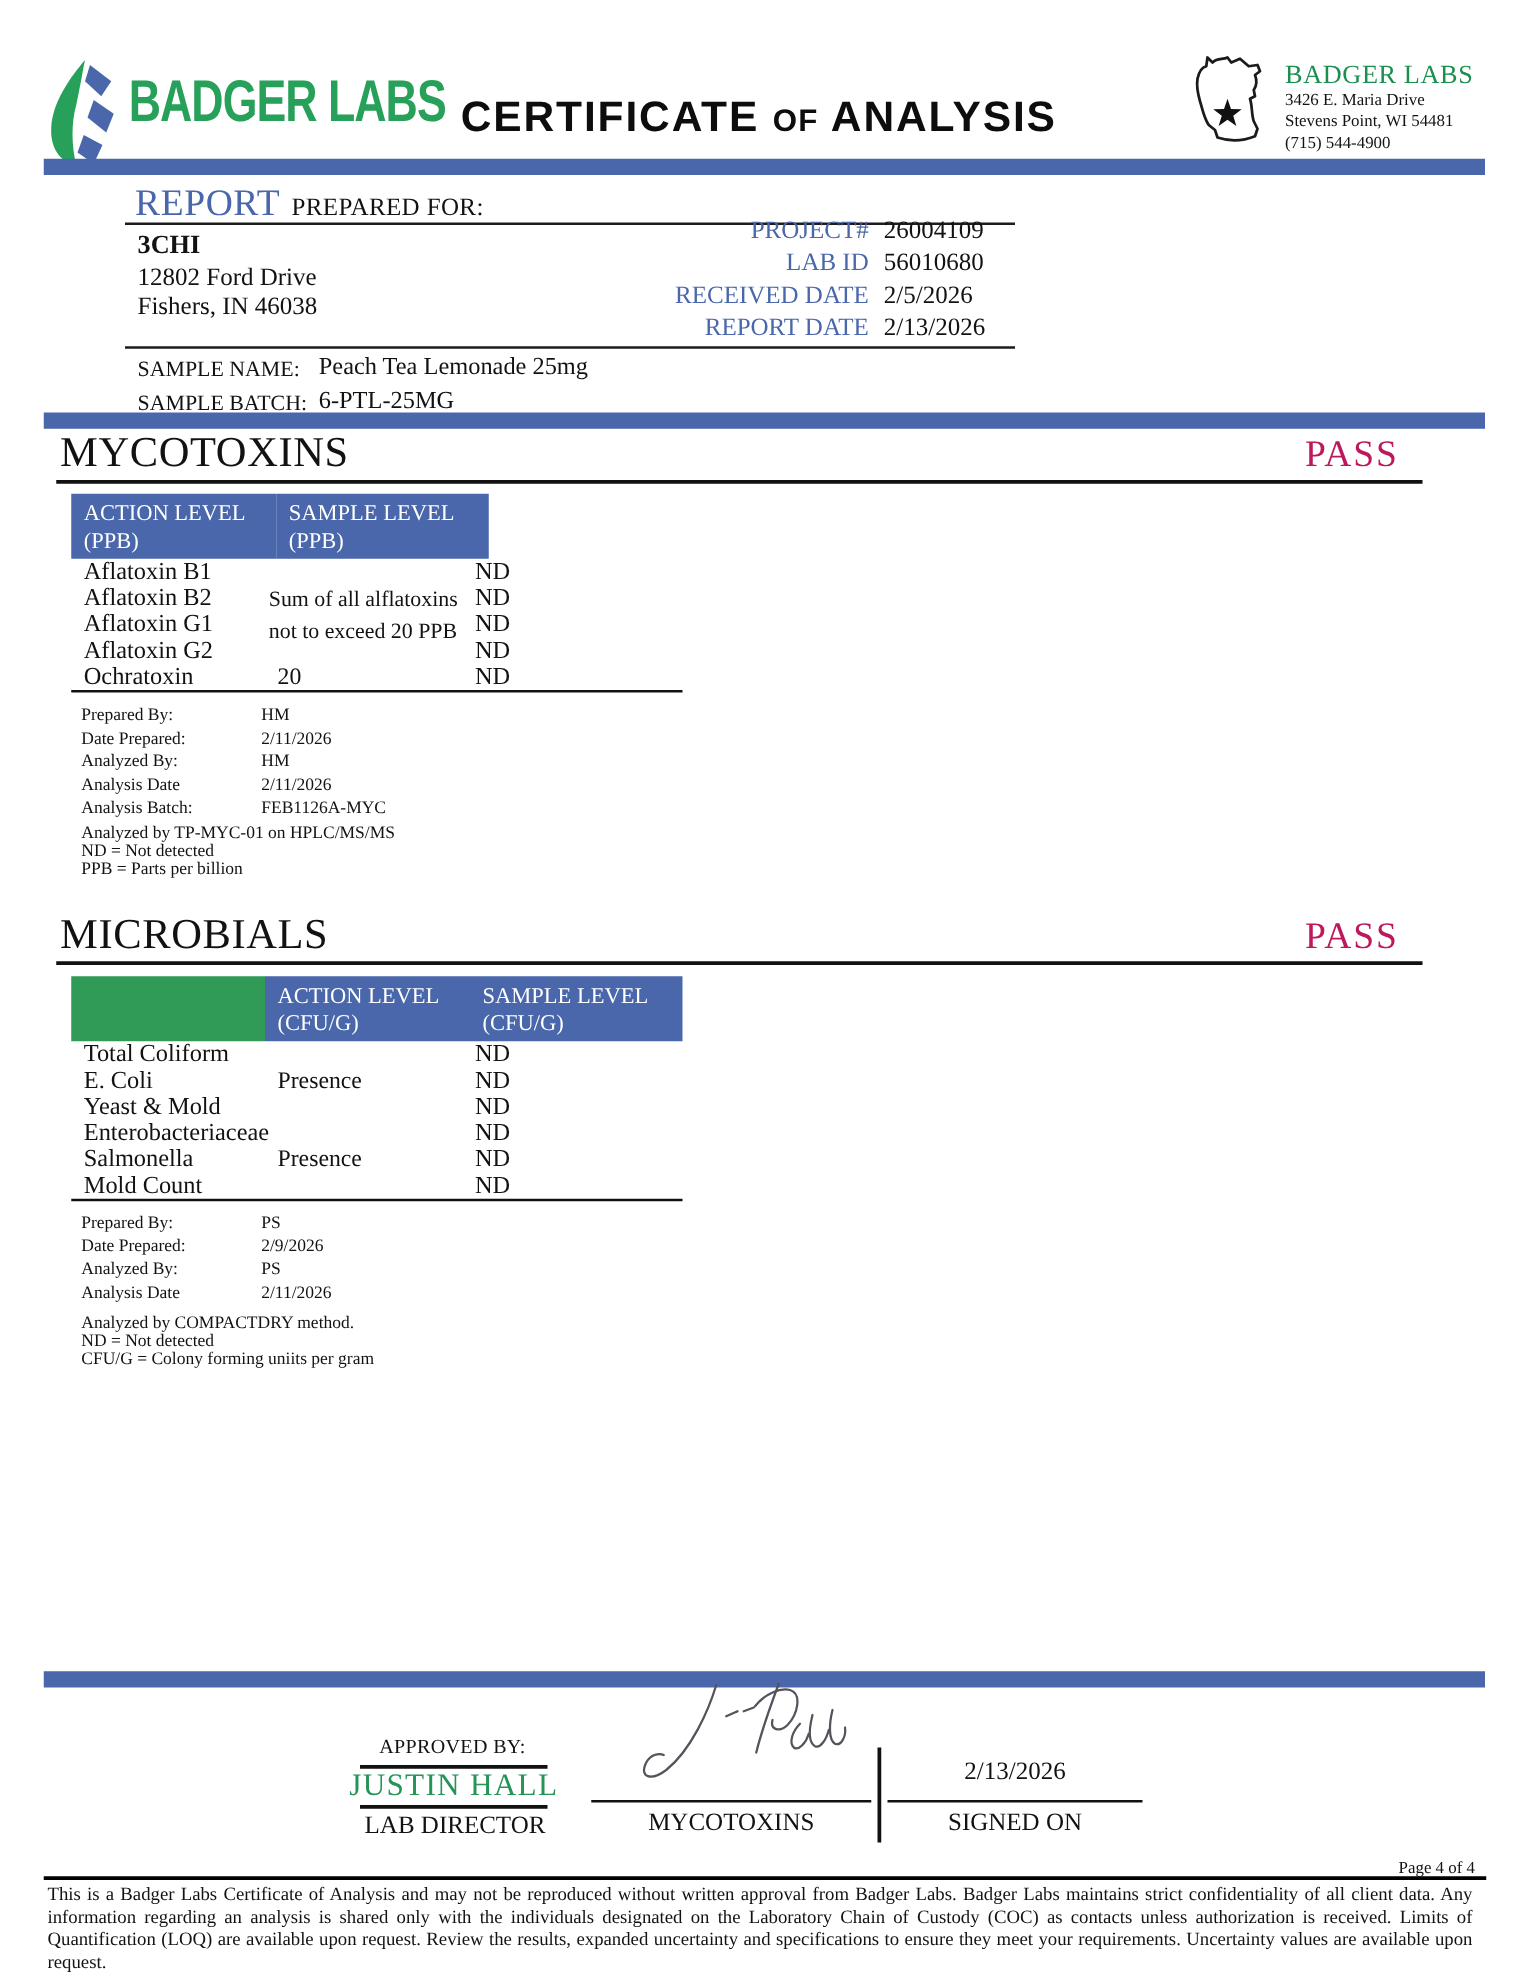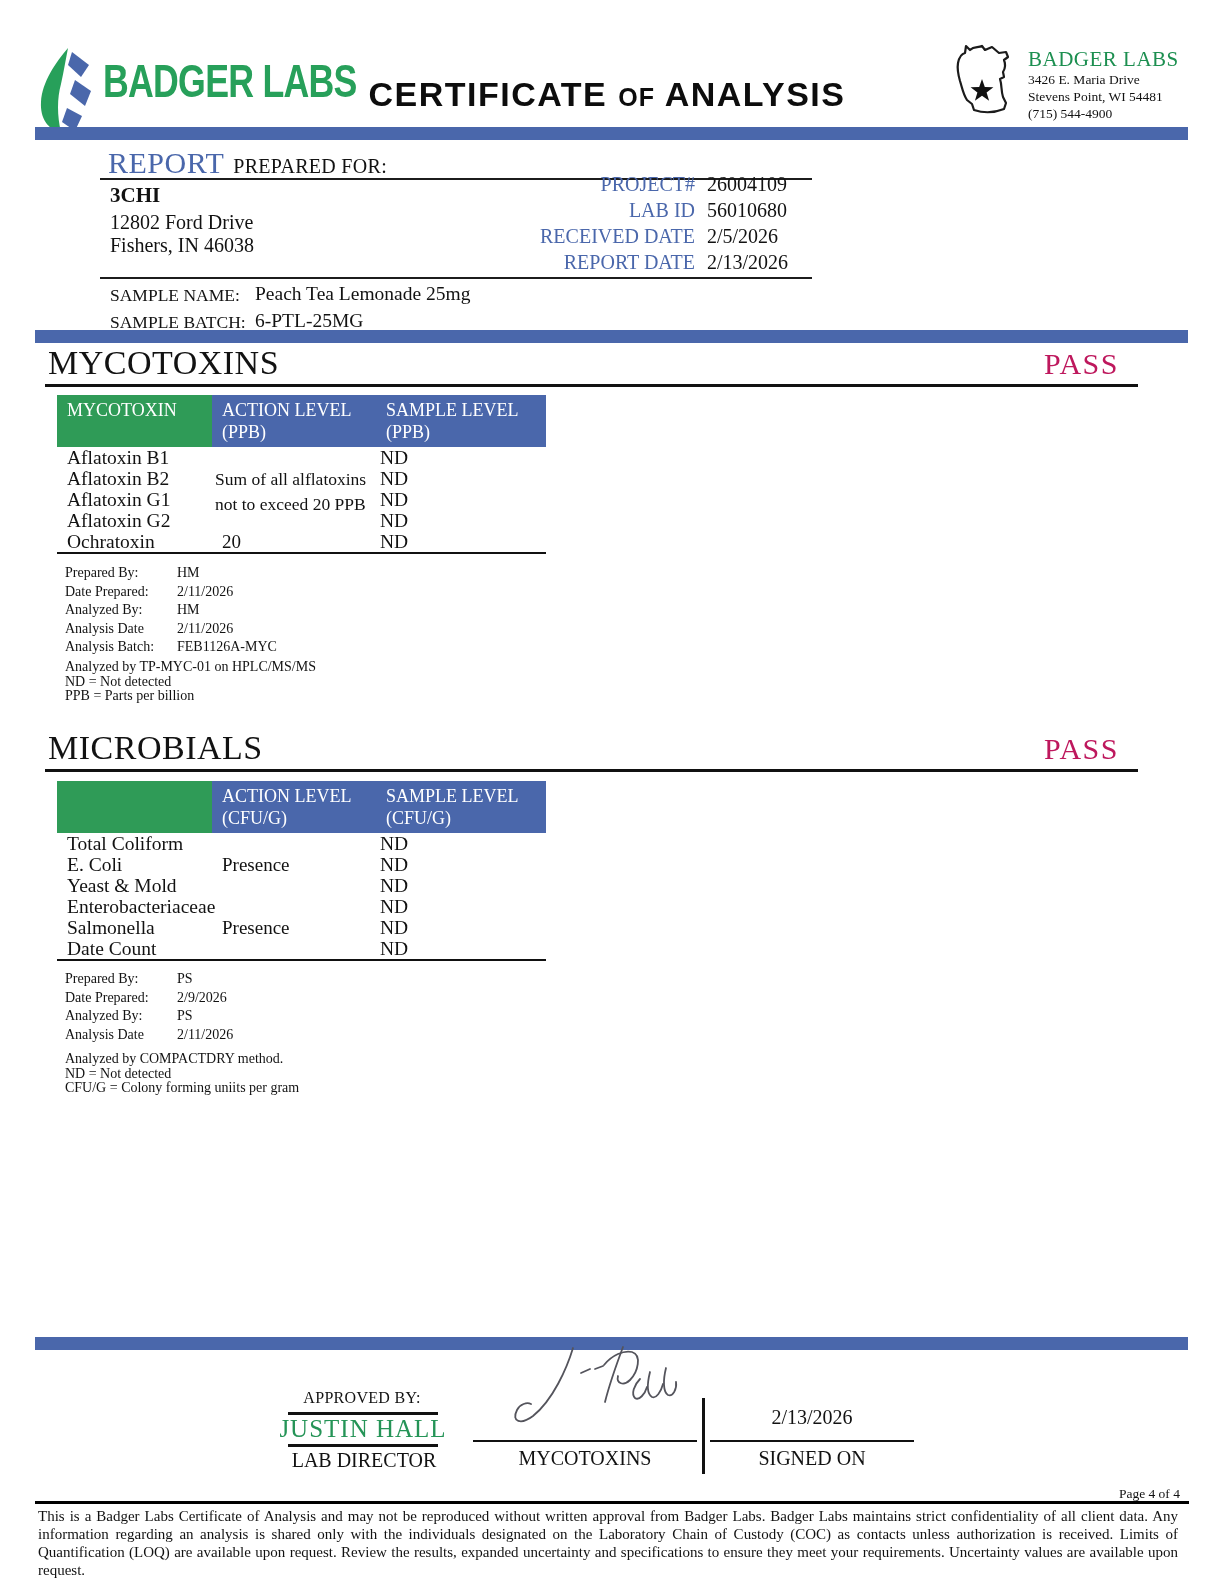--- a/index.html
+++ b/index.html
@@ -60,21 +60,21 @@
   .tbody{position:relative;border-bottom:2.5px solid #111;}
   .trow{display:flex;height:21px;font-size:19.5px;line-height:21.5px;white-space:nowrap;}
   .td{box-sizing:border-box;}
   .c1{width:155px;padding-left:10px;}
   .c2{width:164px;padding-left:10px;font-size:19px;}
   .c3{width:170px;padding-left:4px;}
   .action-note{position:absolute;left:158px;top:20px;font-size:17.5px;line-height:25px;white-space:nowrap;}
 
   
   .notes{position:absolute;left:65px;font-size:14px;line-height:18.6px;}
-  .note-row{display:flex;white-space:nowrap;}
+  .note-row{display:flex;white-space:nowrap;gap:32px;}
   .note-label{width:112px;}
   .footnotes{position:absolute;left:65px;font-size:14px;line-height:14.6px;white-space:nowrap;}
 
   
   .bar3{top:1337px;}
   .ctr{text-align:center;}
   .approved-label{left:287px;width:150px;top:1389px;font-size:16px;letter-spacing:0.3px;}
   .appr-line1{left:288px;top:1412px;width:150px;height:2.5px;background:#111;}
   .approver-name{left:262px;width:202px;top:1415px;font-size:25px;color:#259457;letter-spacing:1px;}
   .appr-line2{left:288px;top:1444px;width:150px;height:2.5px;background:#111;}
@@ -161,21 +161,20 @@
 <div class="abs sample-value" style="left:255px;top:310px;">6-PTL-25MG</div>
 
 <div class="bar bar2"></div>
 
 <div class="abs section-title" style="top:344px;">MYCOTOXINS</div>
 <div class="abs pass" style="top:347px;">PASS</div>
 <div class="section-rule" style="top:384px;"></div>
 
 <div class="ctable" style="top:395px;">
   <div class="thead">
-    <div class="th th1">MYCOTOXIN</div>
     <div class="th th2">
       <div>ACTION LEVEL</div>
       <div>(PPB)</div>
     </div>
     <div class="th th3">
       <div>SAMPLE LEVEL</div>
       <div>(PPB)</div>
     </div>
   </div>
   <div class="tbody">
@@ -275,21 +274,21 @@
       <div class="td c1">Enterobacteriaceae</div>
       <div class="td c2"></div>
       <div class="td c3">ND</div>
     </div>
     <div class="trow">
       <div class="td c1">Salmonella</div>
       <div class="td c2">Presence</div>
       <div class="td c3">ND</div>
     </div>
     <div class="trow">
-      <div class="td c1">Date Count</div>
+      <div class="td c1">Mold Count</div>
       <div class="td c2"></div>
       <div class="td c3">ND</div>
     </div>
   </div>
 </div>
 
 <div class="notes" style="top:970px;">
   <div class="note-row">
       <span class="note-label">Prepared By:</span>
       <span>PS</span>

